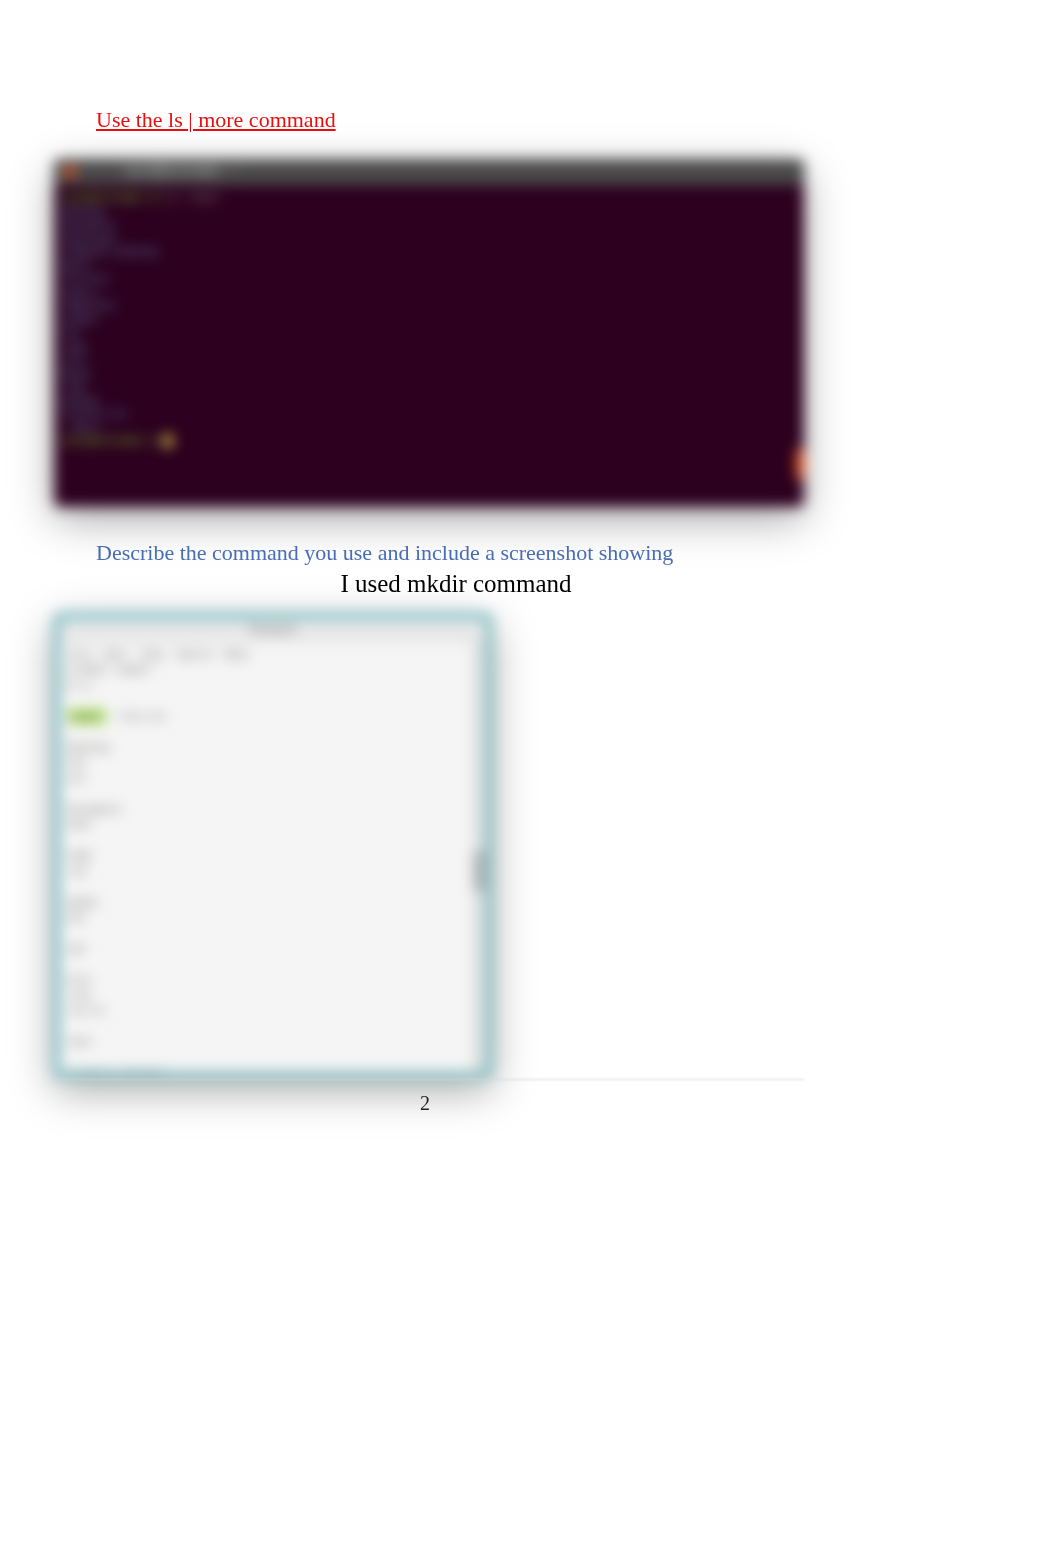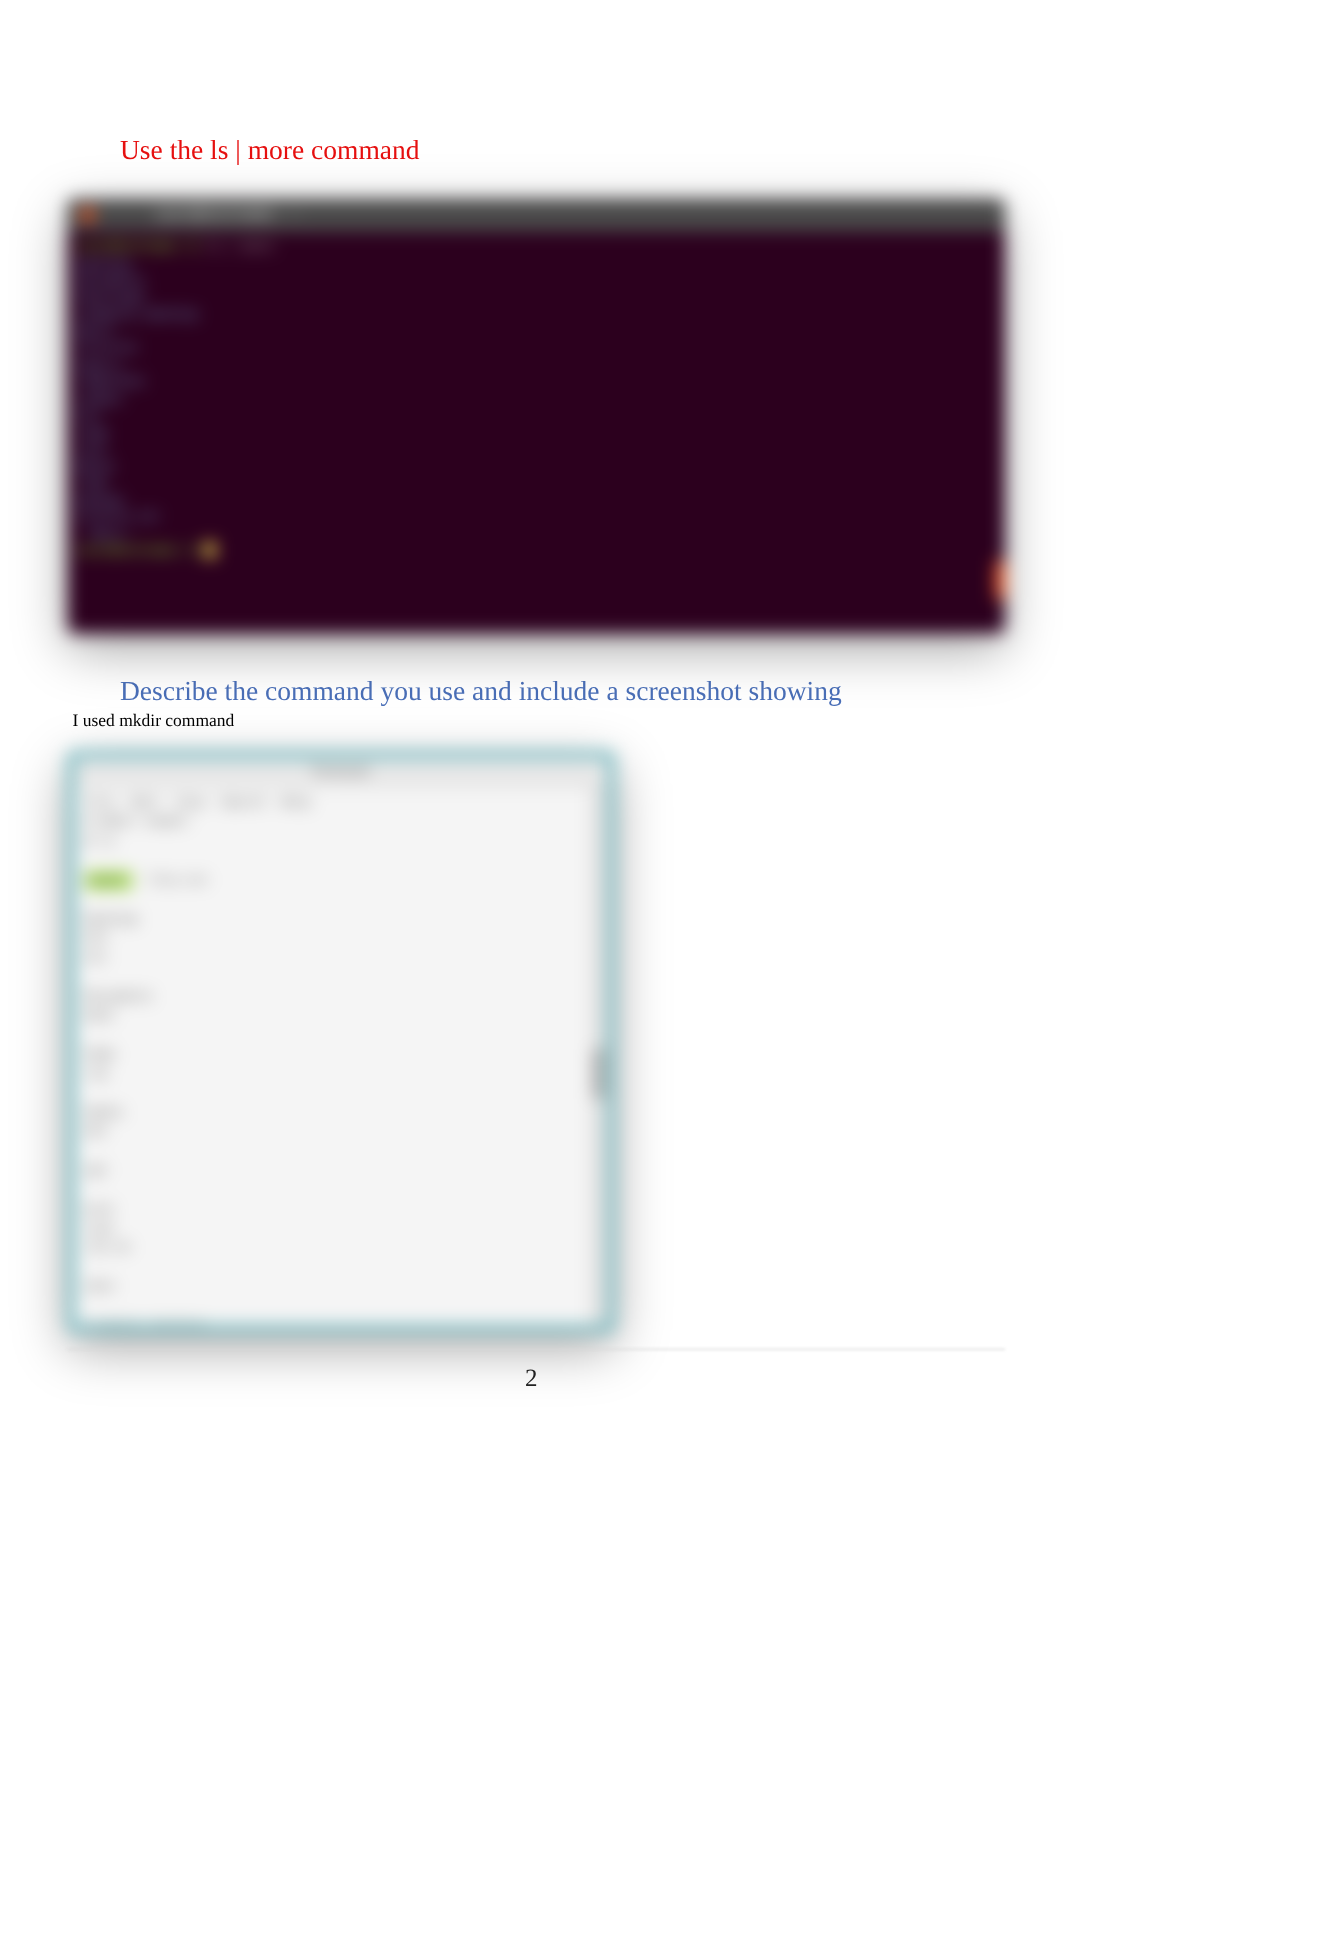--- a/index.html
+++ b/index.html
@@ -15,20 +15,21 @@
       position: absolute;
       left: 54px;
       top: 107px;
       width: 800px;
     }
     .instruction-red {
       color: #e61010;
       font-size: 22px;
       margin-left: 42px;
       margin-bottom: 26px;
+      text-decoration: underline;
     }
     .terminal-dark {
       width: 750px;
       height: 348px;
       background: #2c001e;
       border-radius: 6px;
       box-shadow: 0 12px 40px rgba(0,0,0,0.35);
       filter: blur(7px);
       margin-bottom: 32px;
       position: relative;
@@ -90,24 +91,25 @@
       line-height: 1.3;
       margin-left: 42px;
       text-indent: 0;
     }
     .instruction-blue .second-line {
       display: block;
       margin-left: -43px;
     }
     .answer-black {
       color: #000;
-      font-size: 14px;
+      font-size: 25px;
       margin-left: 4px;
       margin-top: 2px;
       margin-bottom: 15px;
+      text-align: center;
     }
     .terminal-light-wrap {
       width: 438px;
       height: 465px;
       padding: 6px;
       background: #68b3bb;
       border-radius: 6px;
       box-shadow: 0 12px 40px rgba(0,0,0,0.35);
       filter: blur(7px);
     }

